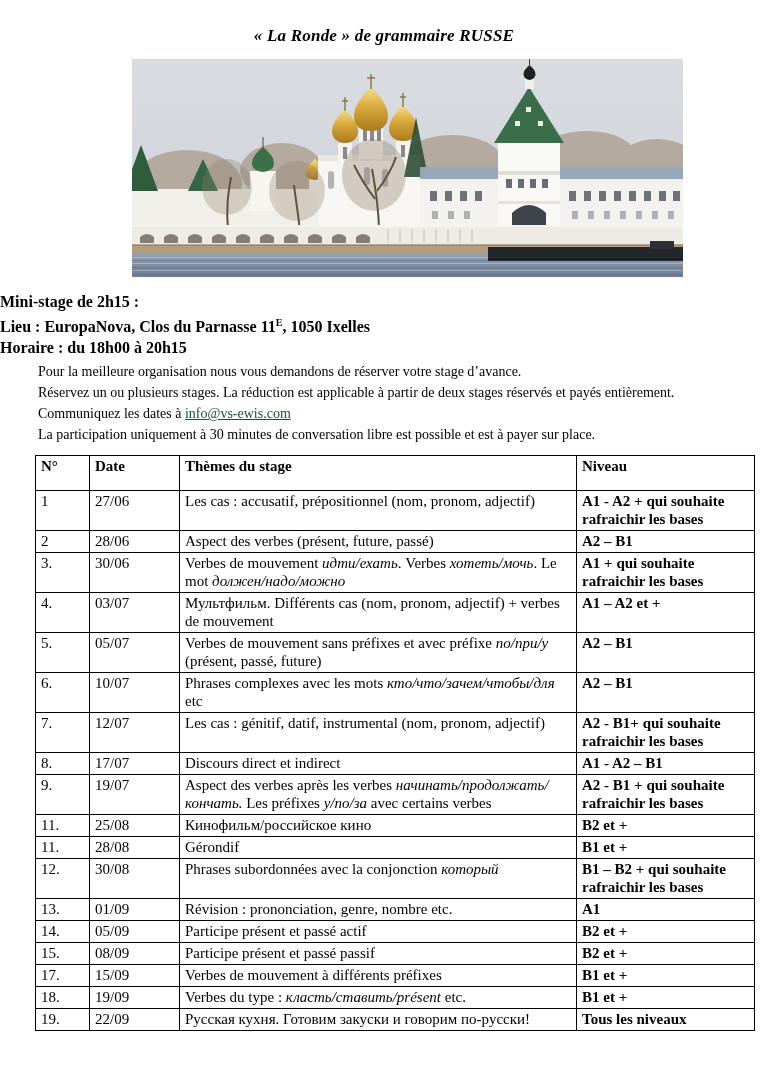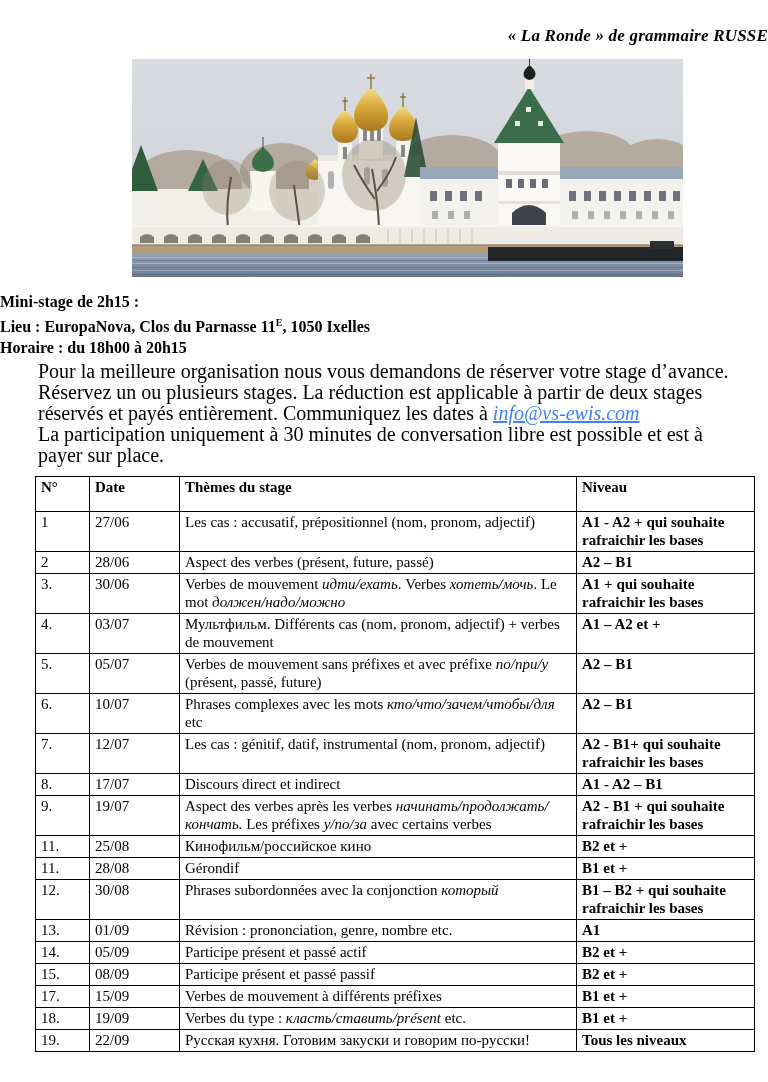--- a/index.html
+++ b/index.html
@@ -2,37 +2,37 @@
 <html><head>
 <meta charset="utf-8">
 <style>
   html,body{margin:0;padding:0;background:#ffffff;}
   body{
     width:768px;height:1082px;overflow:hidden;
     font-family:"Liberation Serif","DejaVu Serif",serif;
     color:#000;position:relative;
   }
   .title{
-    margin:26px 0 0;text-align:right;
+    margin:26px 0 0;text-align:center;
     font-size:17px;font-weight:bold;font-style:italic;
     letter-spacing:.2px;
   }
   .photo{
     margin:13px 0 0 132px;width:551px;height:218px;display:block;
   }
   .photo svg{display:block;}
   .intro{margin-top:14px;}
   .intro p{
     margin:0;text-align:left;font-weight:bold;
     font-size:16px;line-height:21px;
   }
   .intro sup{font-size:10px;font-weight:bold;}
   .paras{margin:3px 30px 0 38px;}
-  .paras p{margin:0;font-size:20px;line-height:21px;}
-  .mail-link{color:#3b82f6;text-decoration:underline;cursor:pointer;font-style:italic;}
+  .paras p{margin:0;font-size:14px;line-height:21px;}
+  .mail-link{color:#14532d;text-decoration:underline;cursor:pointer;}
   table.schedule{
     border-collapse:collapse;
     width:705px;margin:10px 0 0 35px;
     font-size:15px;table-layout:fixed;
   }
   table.schedule th, table.schedule td{
     border:1px solid #000;
     vertical-align:top;text-align:left;
     padding:1px 4px 2px 5px;line-height:18px;
     overflow:hidden;

